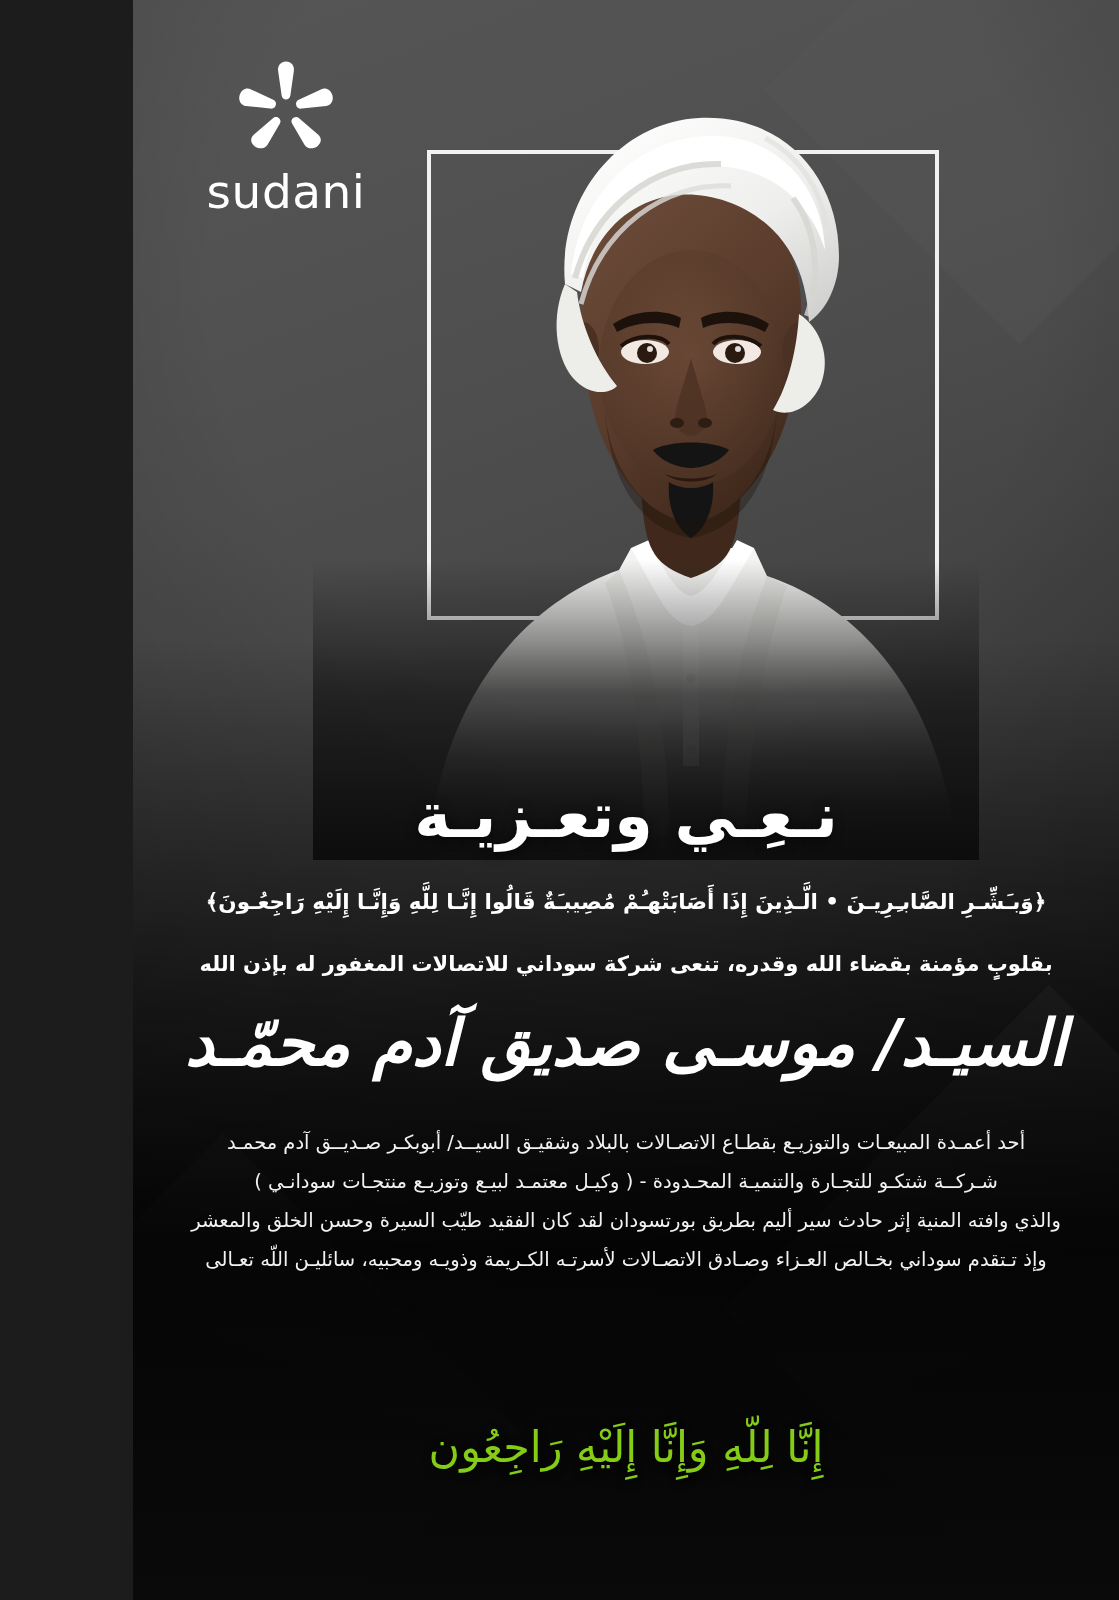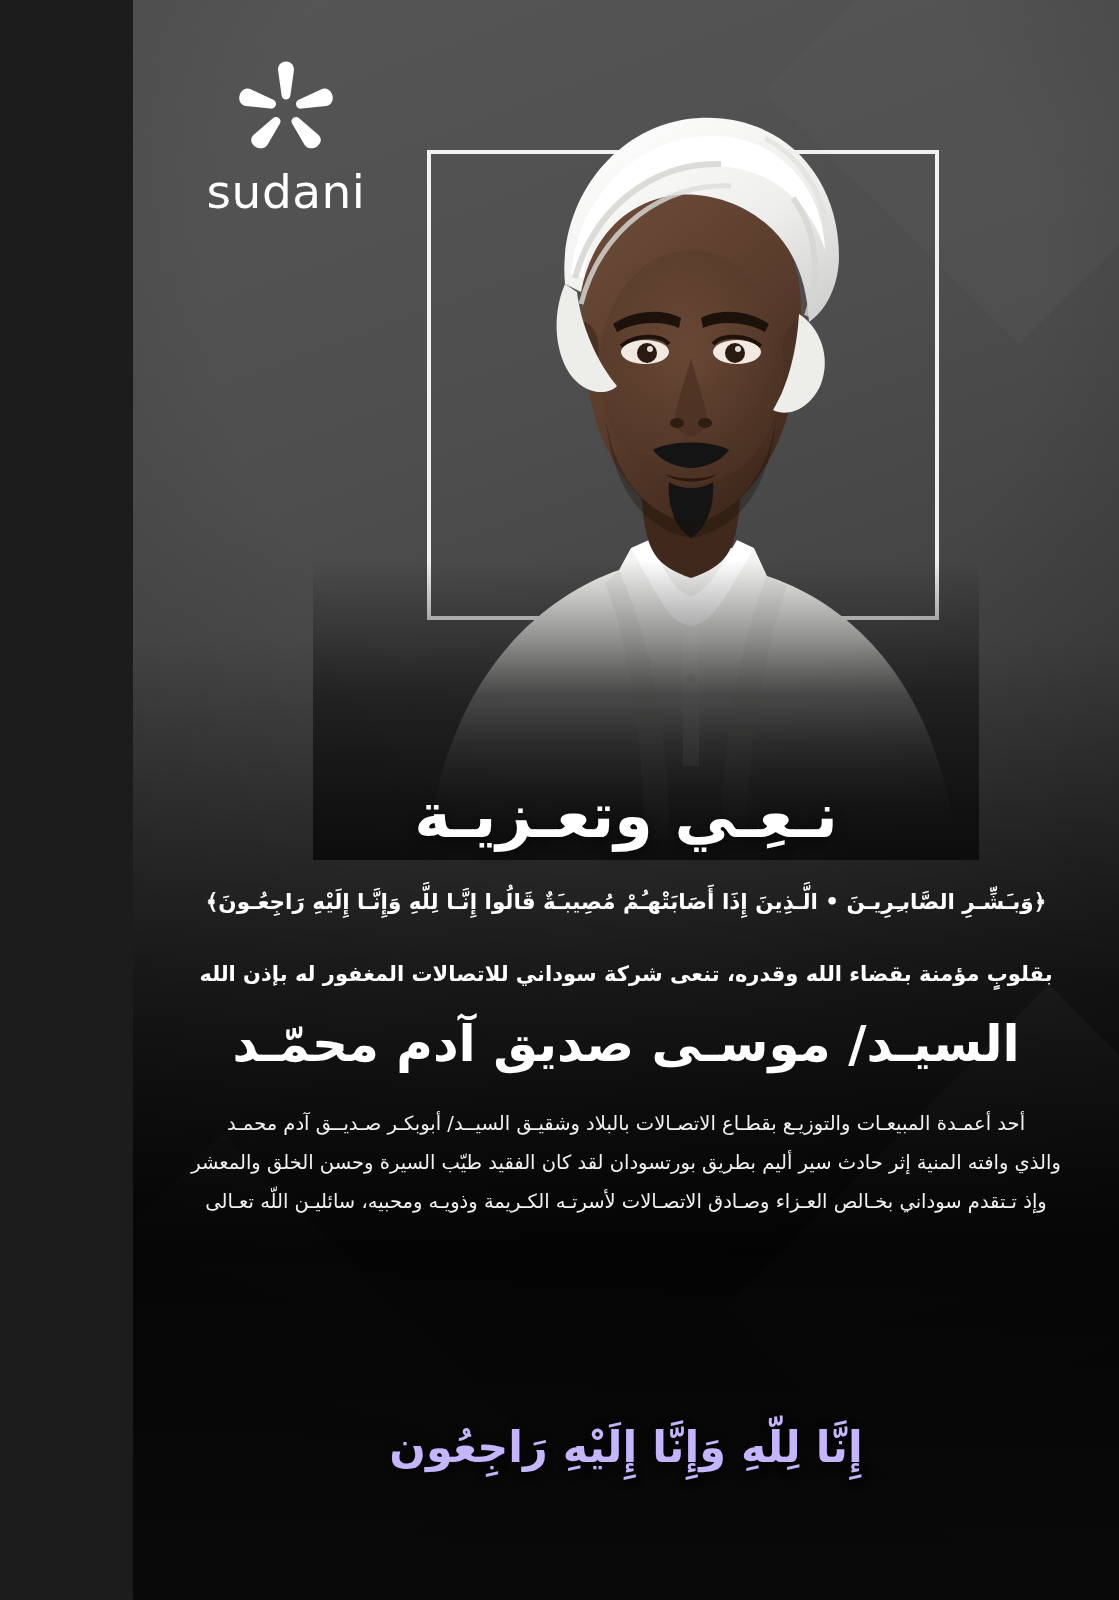--- a/index.html
+++ b/index.html
@@ -136,36 +136,37 @@
     font-size: 62px;
     font-weight: 700;
     letter-spacing: 2px;
     margin: 0 0 34px 0;
     line-height: 1.15;
     text-shadow: 0 2px 12px rgba(0,0,0,.6);
   }
   .verse {
     font-size: 21.5px;
     font-weight: 700;
-    margin: 0 0 38px 0;
+    margin: 0 0 28px 0;
     line-height: 1.6;
     letter-spacing: .2px;
   }
   .lead {
     font-size: 21px;
     font-weight: 700;
     margin: 12px 0 22px 0;
     line-height: 1.6;
   }
   .name {
-    font-size: 50px;
+    font-size: 64px;
     font-weight: 700;
-    margin: 0 0 28px 0;
+    margin: 0 0 40px 0;
     line-height: 1.25;
     letter-spacing: 1px;
+    font-style: italic;
   }
   .body-text {
     font-size: 19.5px;
     line-height: 2.0;
     font-weight: 400;
     color: #f2f2f2;
     margin: 6px auto;
     max-width: 1000px;
     text-align: center;
   }
@@ -173,23 +174,23 @@
 
   .calligraphy {
     position: absolute;
     left: 0;
     right: 0;
     bottom: 128px;
     text-align: center;
   }
   .calligraphy .phrase {
     font-size: 43px;
-    font-weight: 700;
+    font-weight: 400;
     letter-spacing: 1px;
-    color: #c4b5fd;
+    color: #84cc16;
     direction: rtl;
     text-shadow: 0 2px 8px rgba(0,0,0,.5);
   }
 </style>
 </head>
 <body>
 
 <div class="poster">
 
   <div class="bg-base"></div>
@@ -300,20 +301,21 @@
     </div>
   </div>
 
   <div class="content">
     <h1 class="headline">نـعِـي وتعـزيـة</h1>
     <div class="verse">﴿وَبـَشِّـرِ الصَّابـِرِيـنَ • الَّـذِينَ إِذَا أَصَابَتْهـُمْ مُصِيبـَةٌ قَالُوا إِنَّـا لِلَّهِ وَإِنَّـا إِلَيْهِ رَاجِعُـونَ﴾</div>
     <div class="lead">بقلوبٍ مؤمنة بقضاء الله وقدره، تنعى شركة سوداني للاتصالات المغفور له بإذن الله</div>
     <div class="name">السيـد/ موسـى صديق آدم محمّـد</div>
     <div class="body-text">
       <p>أحد أعمـدة المبيعـات والتوزيـع بقطـاع الاتصـالات بالبلاد وشقيـق السيــد/ أبوبكـر صـديــق آدم محمـد</p>
+      <p>شـركــة شتكـو للتجـارة والتنميـة المحـدودة  -  ( وكيـل معتمـد لبيـع وتوزيـع منتجـات سودانـي )</p>
       <p>والذي وافته المنية إثر حادث سير أليم بطريق بورتسودان لقد كان الفقيد طيّب السيرة وحسن الخلق والمعشر</p>
       <p>وإذ تـتقدم سوداني بخـالص العـزاء وصـادق الاتصـالات لأسرتـه الكـريمة وذويـه ومحبيه، سائليـن اللّه تعـالى</p>
     </div>
   </div>
 
   <div class="calligraphy">
     <div class="phrase">إِنَّا لِلّهِ وَإِنَّا إِلَيْهِ رَاجِعُون</div>
   </div>
 
 </div>

